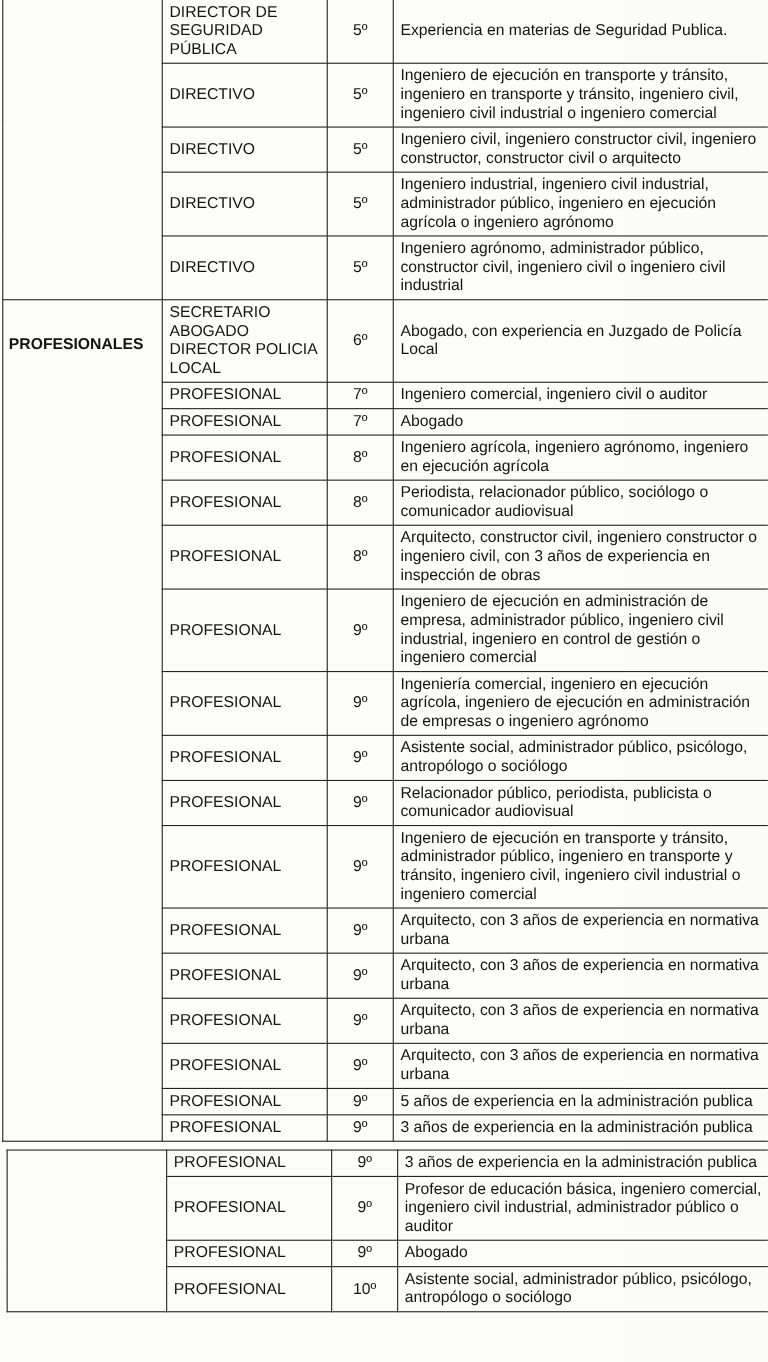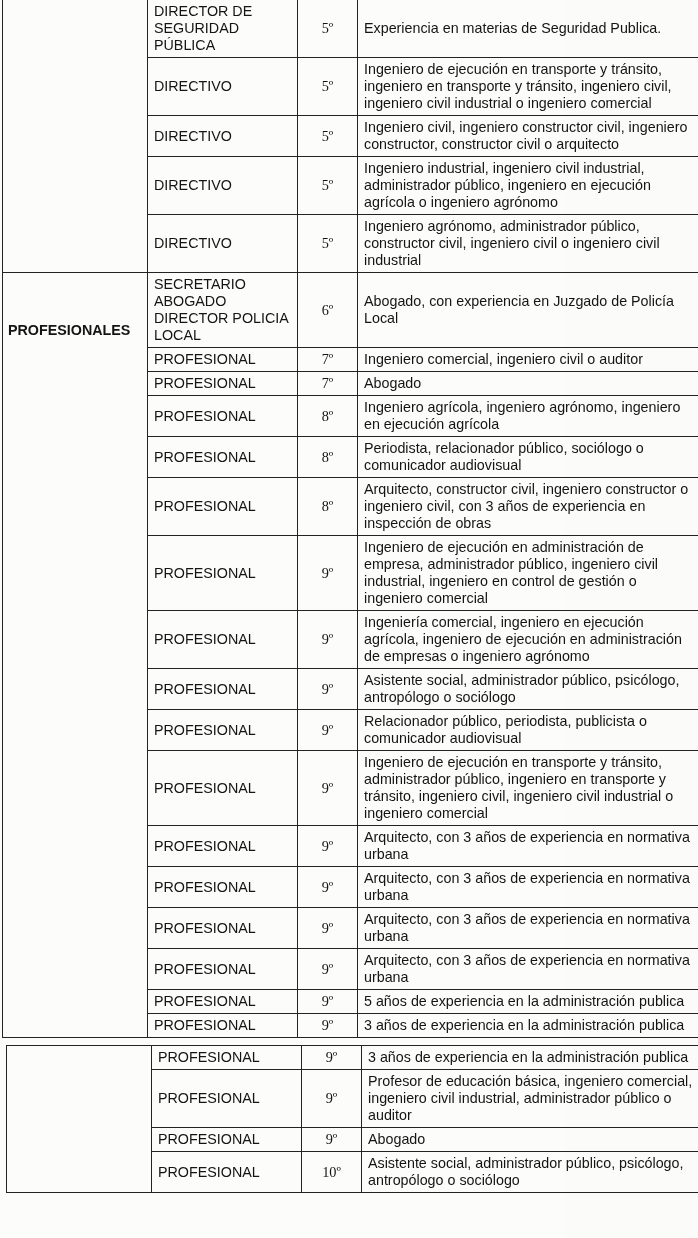--- a/index.html
+++ b/index.html
@@ -33,27 +33,27 @@
     vertical-align: middle;
     word-wrap: break-word;
   }
   
   table.t1 tr.first-row > td { border-top: 0; }
   table.t1 { margin-left: 2px; }
   table.t2 { margin-top: 7px; margin-left: 6px; }
   td.grp {
     font-weight: bold;
     vertical-align: top;
-    padding-top: 49px;
+    padding-top: 32px;
     padding-left: 5px;
     font-size: 14.3px;
   }
   td.grp-empty { background: #fcfcfb; }
   td.pos { text-align: left; }
-  td.grade { text-align: center; font-family: Liberation Serif, serif; }
+  td.grade { text-align: center; }
   td.req { text-align: left; padding-right: 5px; }
 </style>
 </head>
 <body>
 
 <div class="page">
 
   <table class="t1">
     <colgroup>
       <col style="width:145px">

